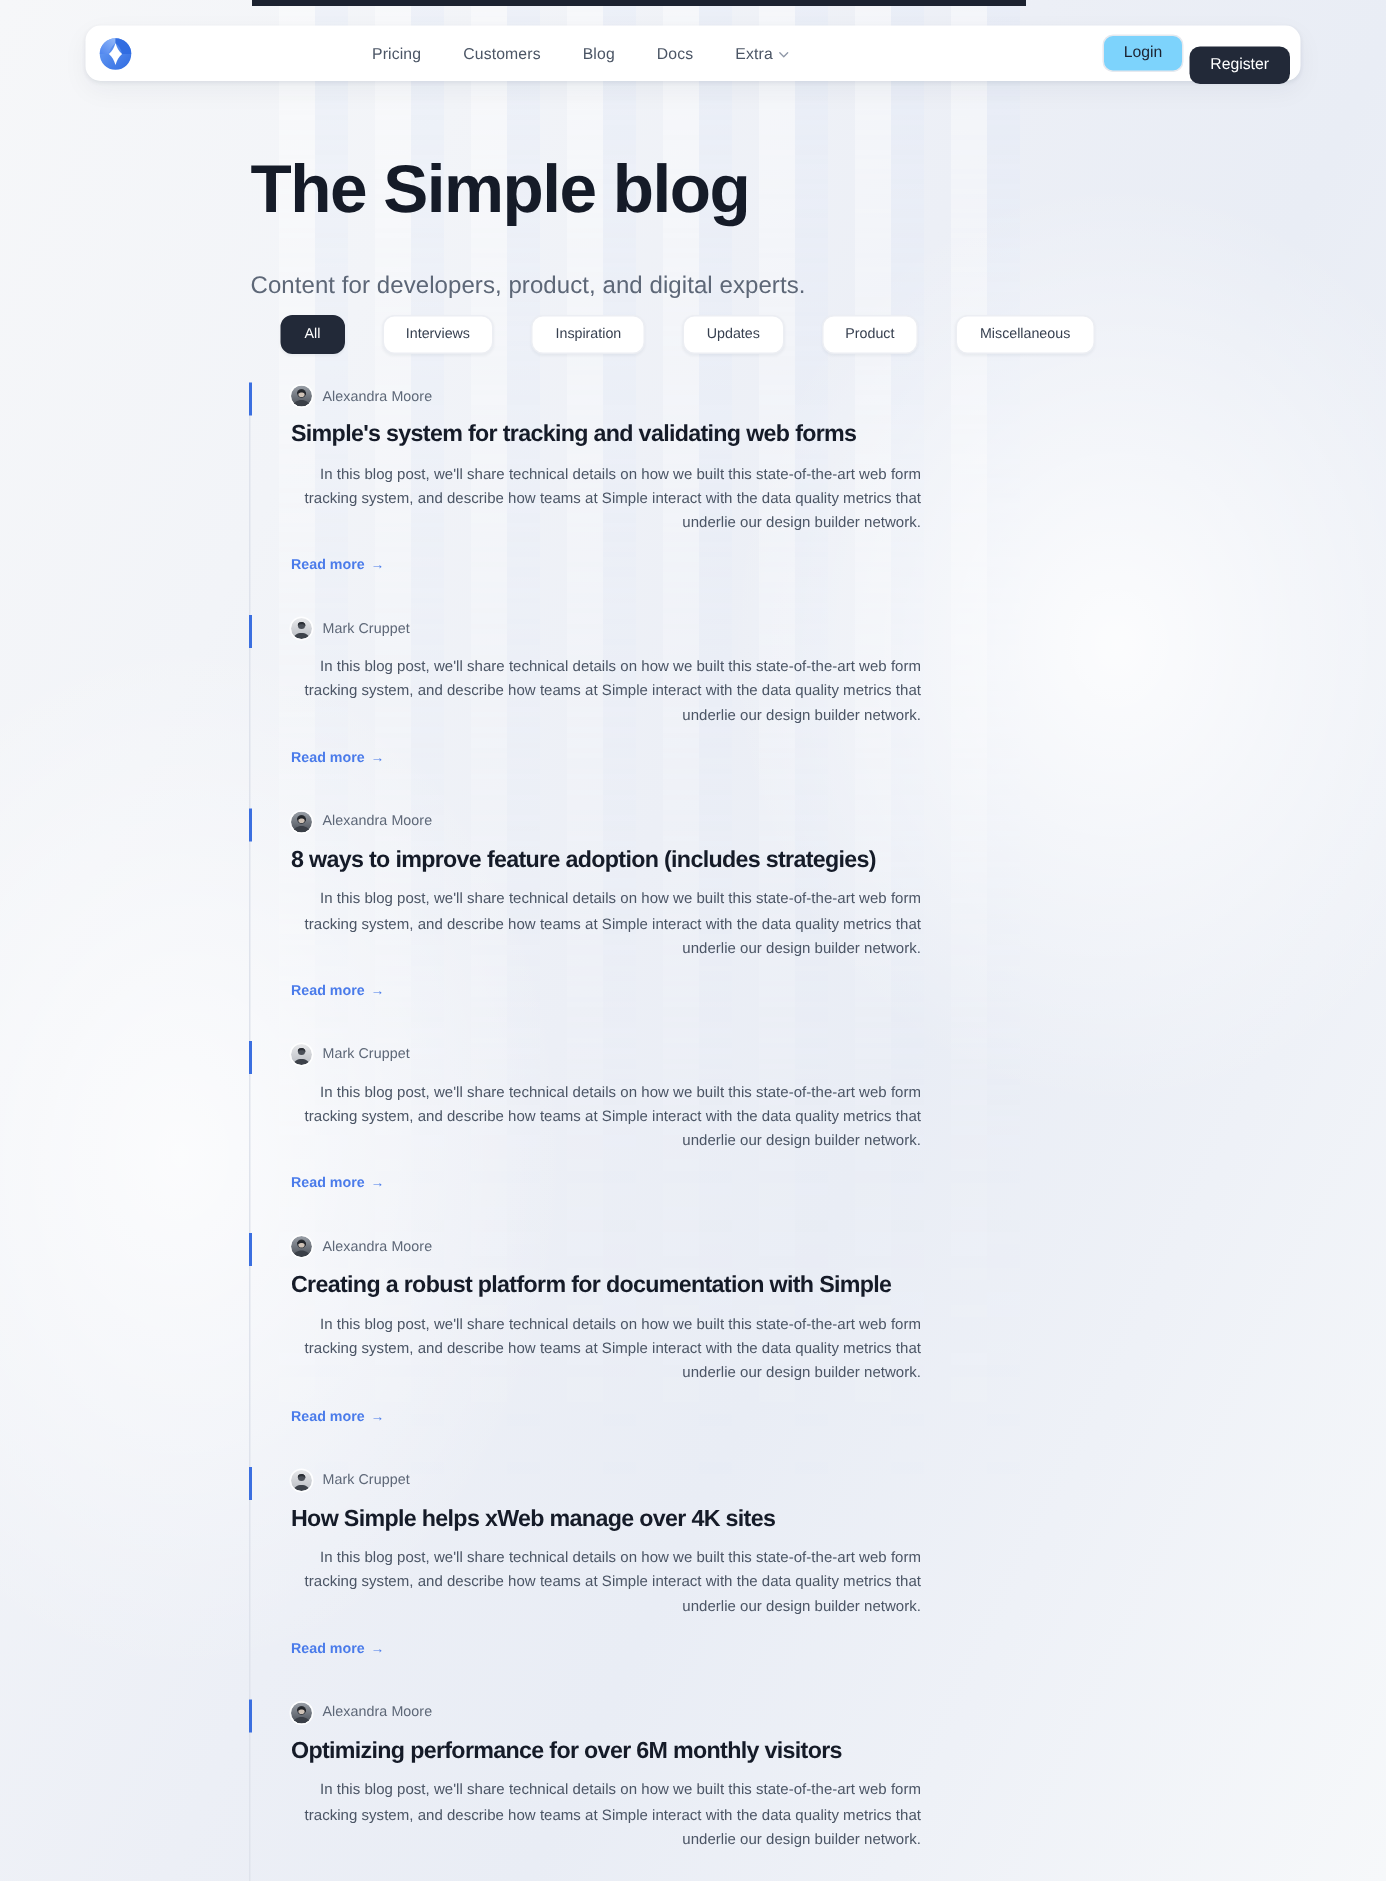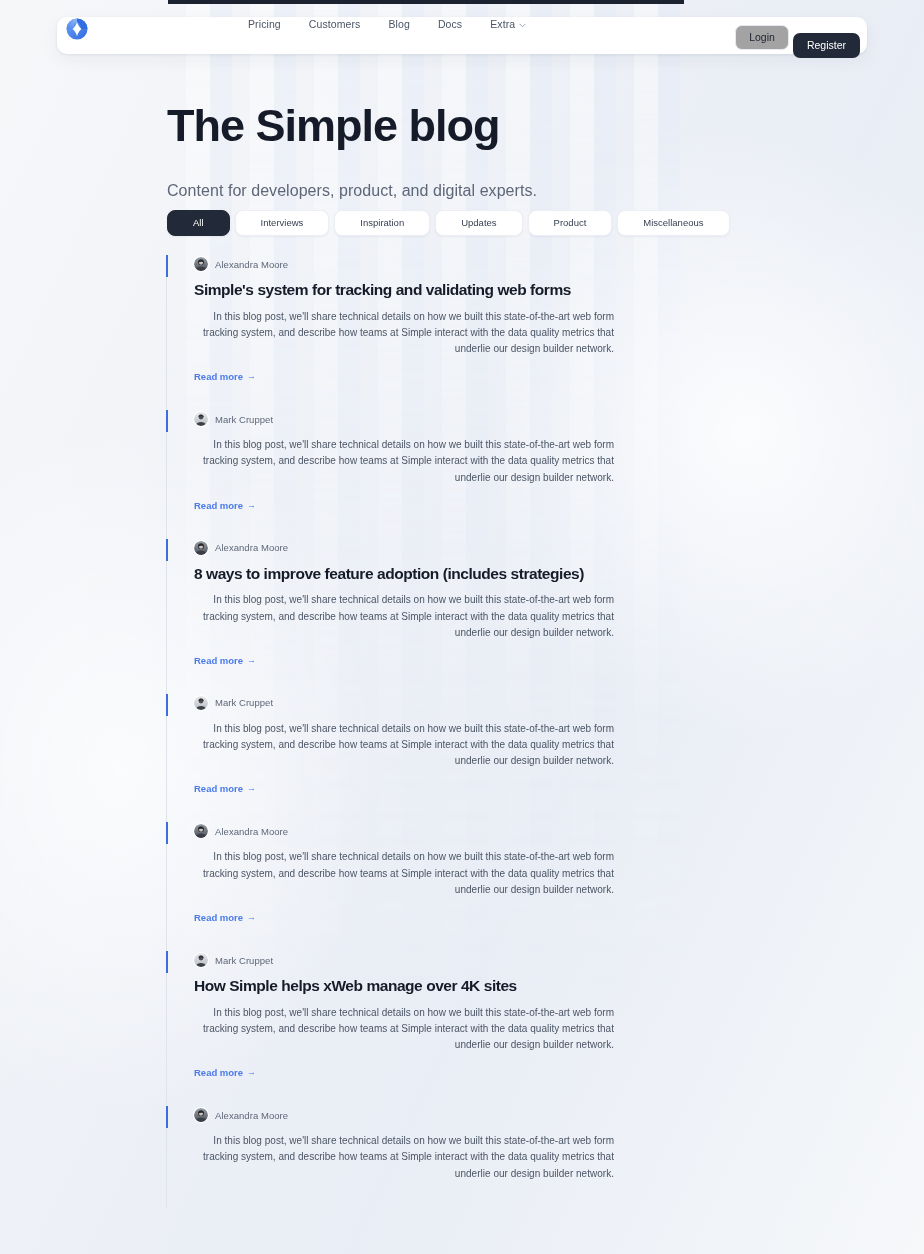--- a/index.html
+++ b/index.html
@@ -88,21 +88,21 @@
   .navbar {
     position: absolute;
     left: 57px;
     top: 17px;
     width: 810px;
     height: 37px;
     background: #ffffff;
     border-radius: 10px;
     box-shadow: 0 1px 3px rgba(20,30,60,.07), 0 6px 18px rgba(20,30,60,.05);
     display: flex;
-    align-items: flex-start;
+    align-items: center;
     z-index: 10;
   }
 
   .brand {
     width: 24px; height: 24px;
     margin-left: 8px;
     flex: 0 0 auto;
     display: flex; align-items: center; justify-content: center;
     cursor: pointer;
   }
@@ -128,21 +128,21 @@
   .nav-actions {
     margin-left: auto;
     margin-right: 7px;
     display: flex;
     align-items: center;
     gap: 4px;
   }
   .btn-login {
     font-size: 10.5px;
     color: #1c2230;
-    background: #a3a3a3;
+    background: #7dd3fc;
     border: 1px solid #e6e9ef;
     border-radius: 7px;
     padding: 6px 13px;
     cursor: pointer;
     line-height: 1;
     font-family: inherit;
   }
   .btn-register {
     font-size: 10.5px;
     color: #ffffff;
@@ -182,29 +182,30 @@
     position: absolute;
     left: 167px;
     top: 210px;
     display: flex;
     gap: 5px;
     z-index: 4;
   }
   .pill {
     font-size: 9.5px;
     line-height: 1;
-    padding: 7px 25px;
+    padding: 7px 15px;
     border-radius: 8px;
     background: #ffffff;
     color: #363f4f;
     border: 1px solid #eceef3;
     box-shadow: 0 1px 2px rgba(20,30,60,.05);
     cursor: pointer;
     white-space: nowrap;
     font-family: inherit;
+    margin-left: 20px;
   }
   .pill.active {
     background: #222938;
     color: #ffffff;
     border-color: #222938;
   }
 
   
   .post-list {
     position: absolute;
@@ -505,20 +506,21 @@
                 <rect width="14" height="14" fill="url(#ga)"></rect>
                 <circle cx="7" cy="5.2" r="2.9" fill="#2e3238"></circle>
                 <circle cx="7" cy="5.6" r="2.1" fill="#cfc2b6"></circle>
                 <path d="M1.4 14c.5-3 2.8-4.4 5.6-4.4S12.1 11 12.6 14Z" fill="#3a3f47"></path>
                 <path d="M4.1 4.6c.6-2 4.5-2.3 5.6-.2.4.8.3 1.7.1 2.4-.3-1.1-.9-1.8-1.8-2-1.3-.3-2.6.2-3.6.9Z" fill="#23262b"></path>
               </g>
             </svg>
           </span>
       <span class="author-name">Alexandra Moore</span>
     </div>
+    <h2 class="post-title">Creating a robust platform for documentation with Simple</h2>
     <p class="post-excerpt">In this blog post, we'll share technical details on how we built this state-of-the-art web form tracking system, and describe how teams at Simple interact with the data quality metrics that underlie our design builder network.</p>
     <a class="read-more">
       <span>Read more</span>
       <span class="arrow">→</span>
     </a>
   </article>
 
   <article class="post">
     <div class="post-author">
       <span class="avatar">
@@ -567,18 +569,19 @@
                 <rect width="14" height="14" fill="url(#ga)"></rect>
                 <circle cx="7" cy="5.2" r="2.9" fill="#2e3238"></circle>
                 <circle cx="7" cy="5.6" r="2.1" fill="#cfc2b6"></circle>
                 <path d="M1.4 14c.5-3 2.8-4.4 5.6-4.4S12.1 11 12.6 14Z" fill="#3a3f47"></path>
                 <path d="M4.1 4.6c.6-2 4.5-2.3 5.6-.2.4.8.3 1.7.1 2.4-.3-1.1-.9-1.8-1.8-2-1.3-.3-2.6.2-3.6.9Z" fill="#23262b"></path>
               </g>
             </svg>
           </span>
       <span class="author-name">Alexandra Moore</span>
     </div>
+    <h2 class="post-title">Optimizing performance for over 6M monthly visitors</h2>
     <p class="post-excerpt">In this blog post, we'll share technical details on how we built this state-of-the-art web form tracking system, and describe how teams at Simple interact with the data quality metrics that underlie our design builder network.</p>
 
   </article>
 </main>
 
 </div>
 
 </body></html>

